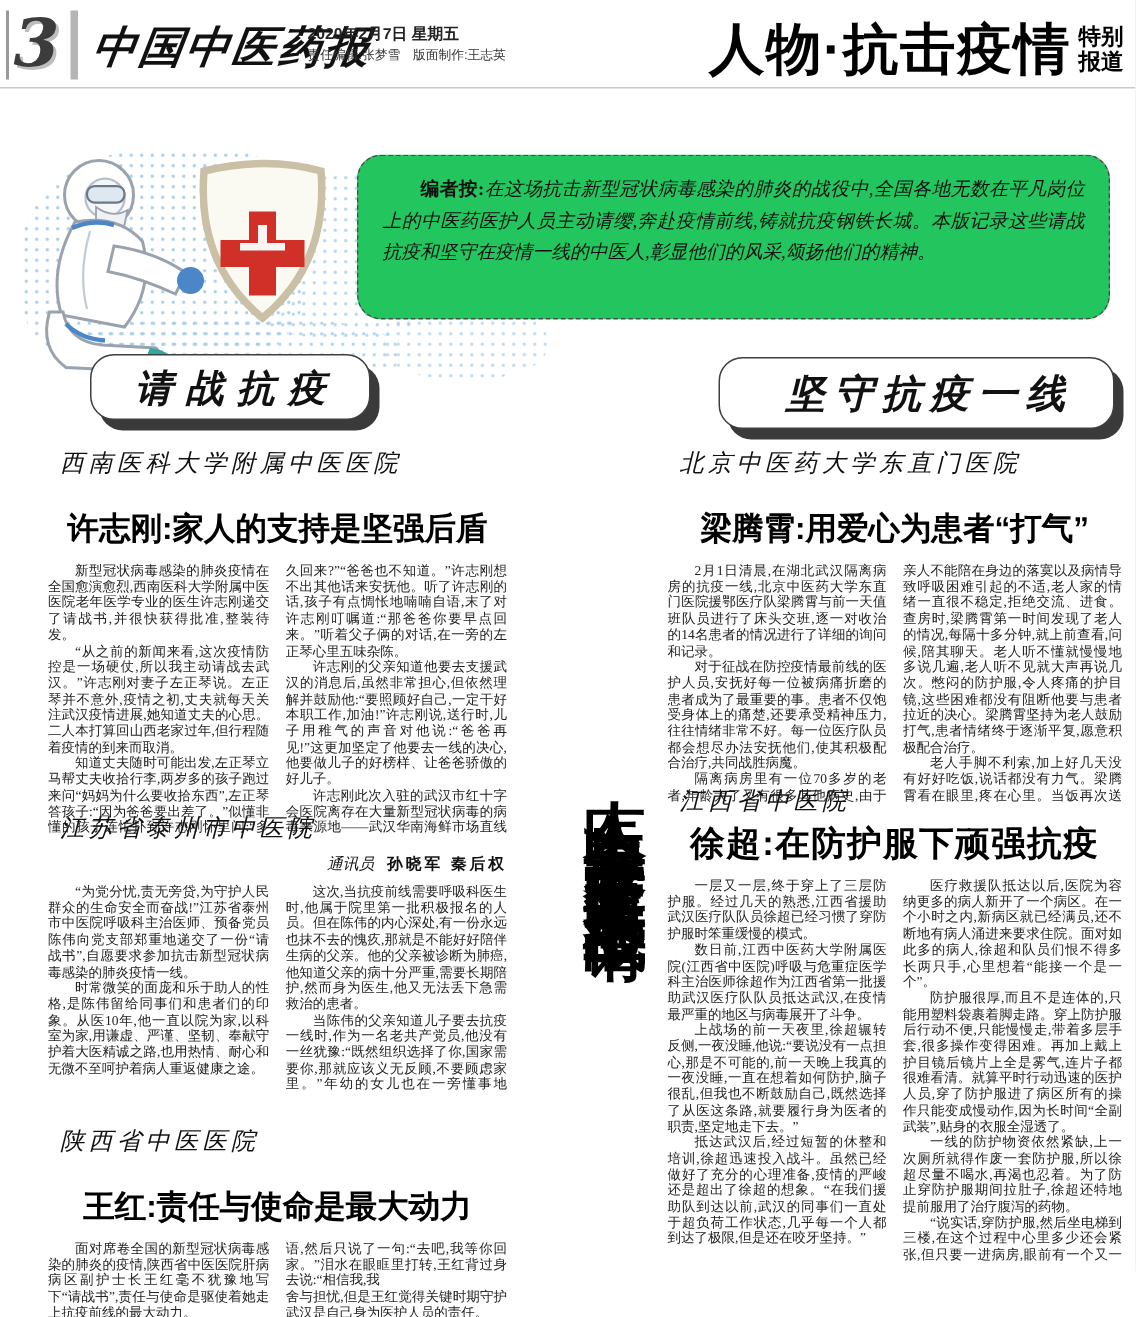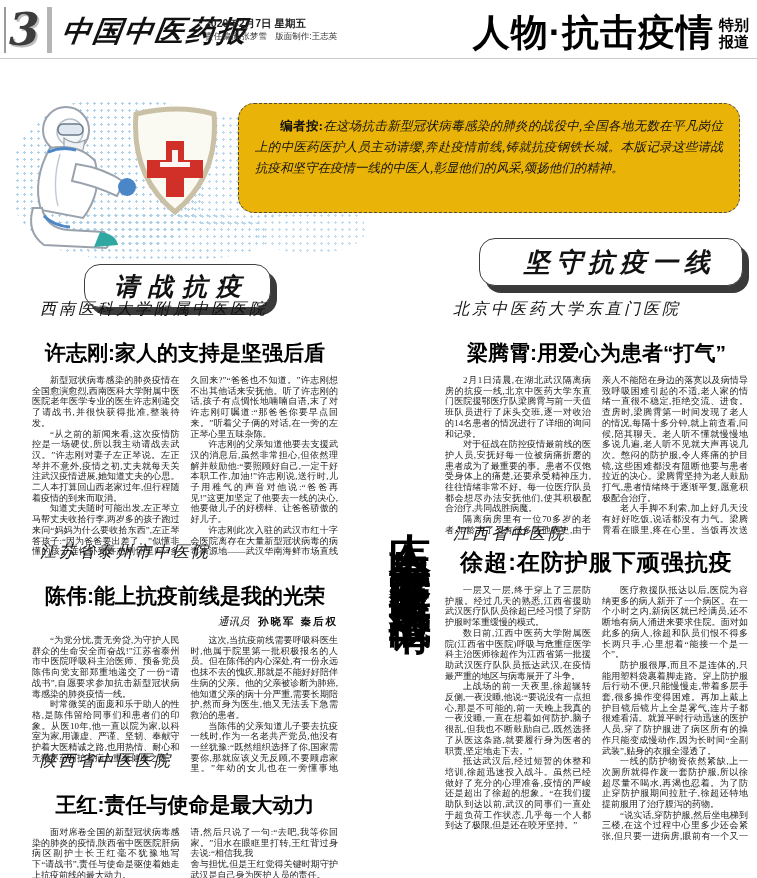--- a/index.html
+++ b/index.html
@@ -20,30 +20,30 @@
   .masthead-meta .d2{font-size:8.5px;font-family:"Liberation Sans",sans-serif;color:#333;}
   .section-head{position:absolute;right:8px;top:8px;display:flex;align-items:center;}
   .section-title{font-family:"Liberation Sans",sans-serif;font-weight:900;font-size:37px;letter-spacing:1px;color:#000;}
   .section-badge{margin-left:5px;font-family:"Liberation Sans",sans-serif;font-weight:900;font-size:15px;
                  line-height:17px;color:#000;}
 
   
   .dots{position:absolute;background-image:radial-gradient(#a9cfe9 1.15px,transparent 1.3px);
         background-size:7px 7px;opacity:.95;}
   .editor-box{position:absolute;left:238px;top:103px;width:468px;height:86px;border:1.6px dashed #4a4a4a;
-              border-radius:16px;background:#eab308;padding:12px 16px 10px 16px;
+              border-radius:16px;background:#22c55e;padding:12px 16px 10px 16px;
               font-style:italic;font-size:12.5px;line-height:21px;text-align:justify;color:#111;}
   .editor-box .lead{font-weight:bold;font-style:normal;}
   .editor-box .indent{display:inline-block;width:2em;}
 
   
   .badge{position:absolute;background:#fff;border:1.5px solid #3f3f3f;border-radius:16px;
          box-shadow:6px 7px 0 #3a3a3a;display:flex;align-items:center;justify-content:center;
          font-weight:900;font-style:italic;color:#111;}
-  .badge-left{left:60px;top:264px;width:176px;height:42px;font-size:25px;letter-spacing:9px;padding-left:9px;margin-left:24px;}
+  .badge-left{left:60px;top:236px;width:176px;height:42px;font-size:25px;letter-spacing:9px;padding-left:9px;}
   .badge-right{left:479px;top:238px;width:244px;height:46px;font-size:26px;letter-spacing:6px;padding-left:18px;}
 
   
   .article{position:absolute;}
   .kicker{font-style:italic;font-size:16px;letter-spacing:3px;color:#111;padding-left:8px;}
   .headline{font-family:"Liberation Sans",sans-serif;font-weight:900;text-align:center;color:#000;}
   .hl-20{font-size:21px;line-height:26px;margin-top:20px;}
   .hl-22{font-size:23px;line-height:28px;margin-top:3px;letter-spacing:1px;}
   .byline{text-align:right;font-size:10.5px;margin-top:6px;color:#111;}
   .byline .lbl{font-style:italic;margin-right:6px;}
@@ -129,21 +129,20 @@
       <p>“从之前的新闻来看,这次疫情防控是一场硬仗,所以我主动请战去武汉。”许志刚对妻子左正琴说。左正琴并不意外,疫情之初,丈夫就每天关注武汉疫情进展,她知道丈夫的心思。二人本打算回山西老家过年,但行程随着疫情的到来而取消。</p>
       <p>知道丈夫随时可能出发,左正琴立马帮丈夫收拾行李,两岁多的孩子跑过来问“妈妈为什么要收拾东西”,左正琴答孩子:“因为爸爸要出差了。”似懂非懂的孩子连忙扑到许志刚怀里问:“多久回来?”“爸爸也不知道。”许志刚想不出其他话来安抚他。听了许志刚的话,孩子有点惆怅地喃喃自语,末了对许志刚叮嘱道:“那爸爸你要早点回来。”听着父子俩的对话,在一旁的左正琴心里五味杂陈。</p>
       <p>许志刚的父亲知道他要去支援武汉的消息后,虽然非常担心,但依然理解并鼓励他:“要照顾好自己,一定干好本职工作,加油!”许志刚说,送行时,儿子用稚气的声音对他说:“爸爸再见!”这更加坚定了他要去一线的决心,他要做儿子的好榜样、让爸爸骄傲的好儿子。</p>
       <p>许志刚此次入驻的武汉市红十字会医院离存在大量新型冠状病毒的病毒来源地——武汉华南海鲜市场直线距离不到2公里。许志刚将在疫区最前线与同事们一起奋斗。</p>
 
     </div>
   </div>
 
   <div class="article" style="left:32px;top:542px;width:306px;">
     <div class="kicker">江苏省泰州市中医院</div>
-    <div class="headline hl-20">陈伟:能上抗疫前线是我的光荣</div>
     <div class="byline">
       <span class="lbl">通讯员</span>
       <span class="names">孙晓军 秦后权</span>
     </div>
     <div class="body" style="height:143px;margin-top:6px;">
       <p>“为党分忧,责无旁贷,为守护人民群众的生命安全而奋战!”江苏省泰州市中医院呼吸科主治医师、预备党员陈伟向党支部郑重地递交了一份“请战书”,自愿要求参加抗击新型冠状病毒感染的肺炎疫情一线。</p>
       <p>时常微笑的面庞和乐于助人的性格,是陈伟留给同事们和患者们的印象。从医10年,他一直以院为家,以科室为家,用谦虚、严谨、坚韧、奉献守护着大医精诚之路,也用热情、耐心和无微不至呵护着病人重返健康之途。</p>
       <p>这次,当抗疫前线需要呼吸科医生时,他属于院里第一批积极报名的人员。但在陈伟的内心深处,有一份永远也抹不去的愧疚,那就是不能好好陪伴生病的父亲。他的父亲被诊断为肺癌,他知道父亲的病十分严重,需要长期陪护,然而身为医生,他又无法丢下急需救治的患者。</p>
       <p>当陈伟的父亲知道儿子要去抗疫一线时,作为一名老共产党员,他没有一丝犹豫:“既然组织选择了你,国家需要你,那就应该义无反顾,不要顾虑家里。”年幼的女儿也在一旁懂事地说:“爸爸,我支持你。”家人的支持,也让陈伟有了更坚定的信心。</p>
 

